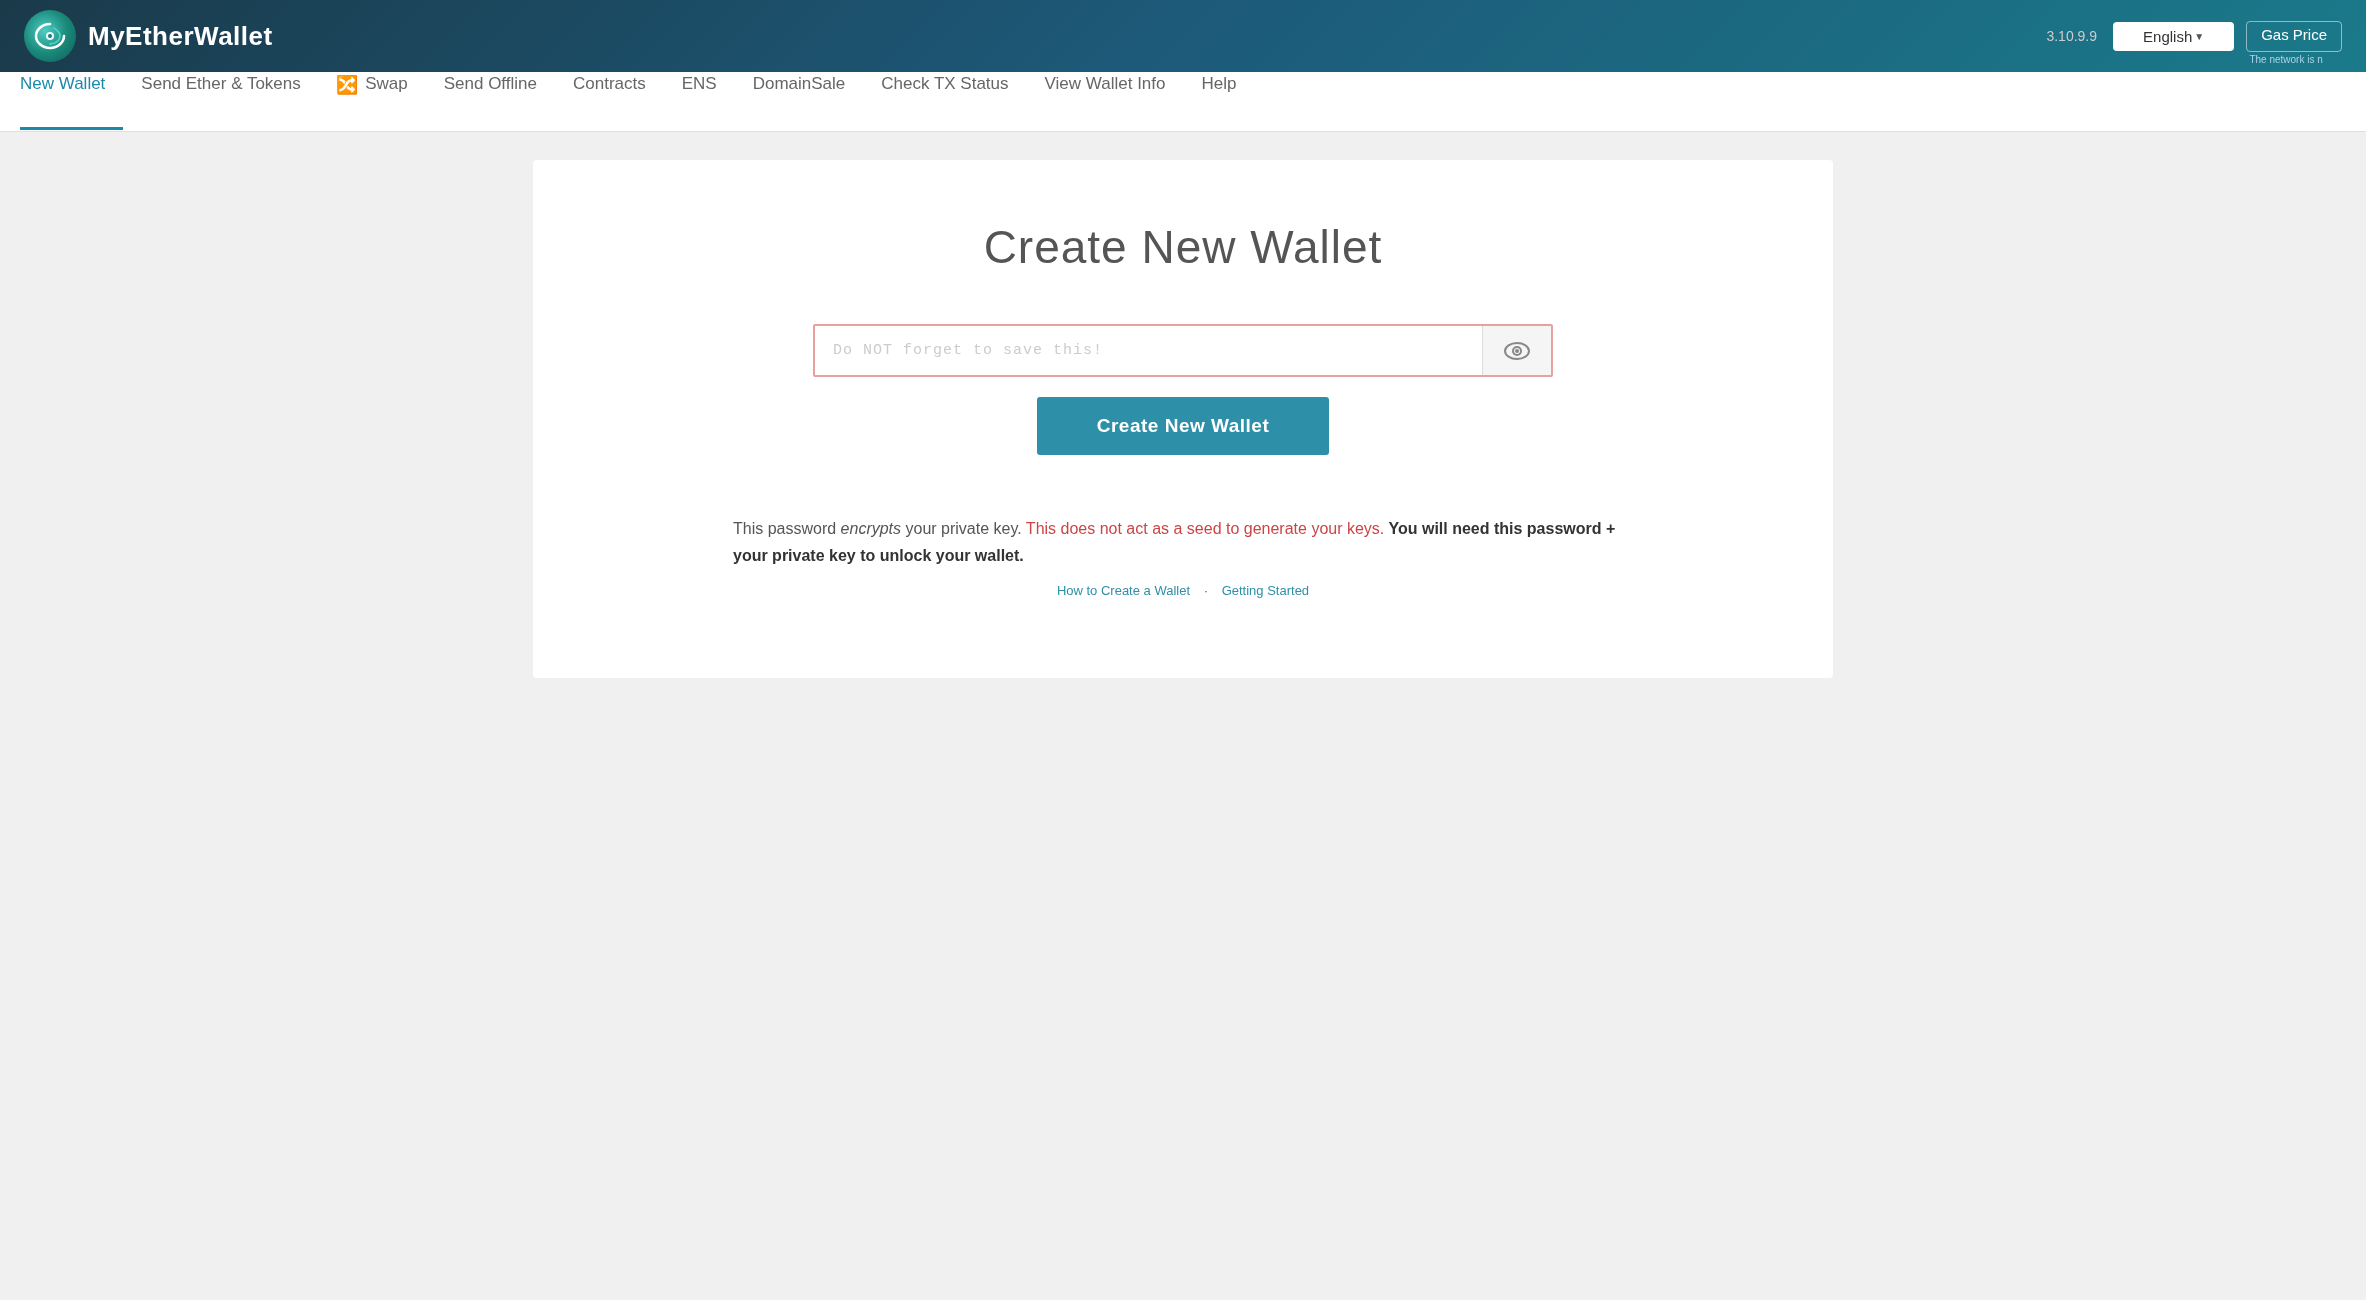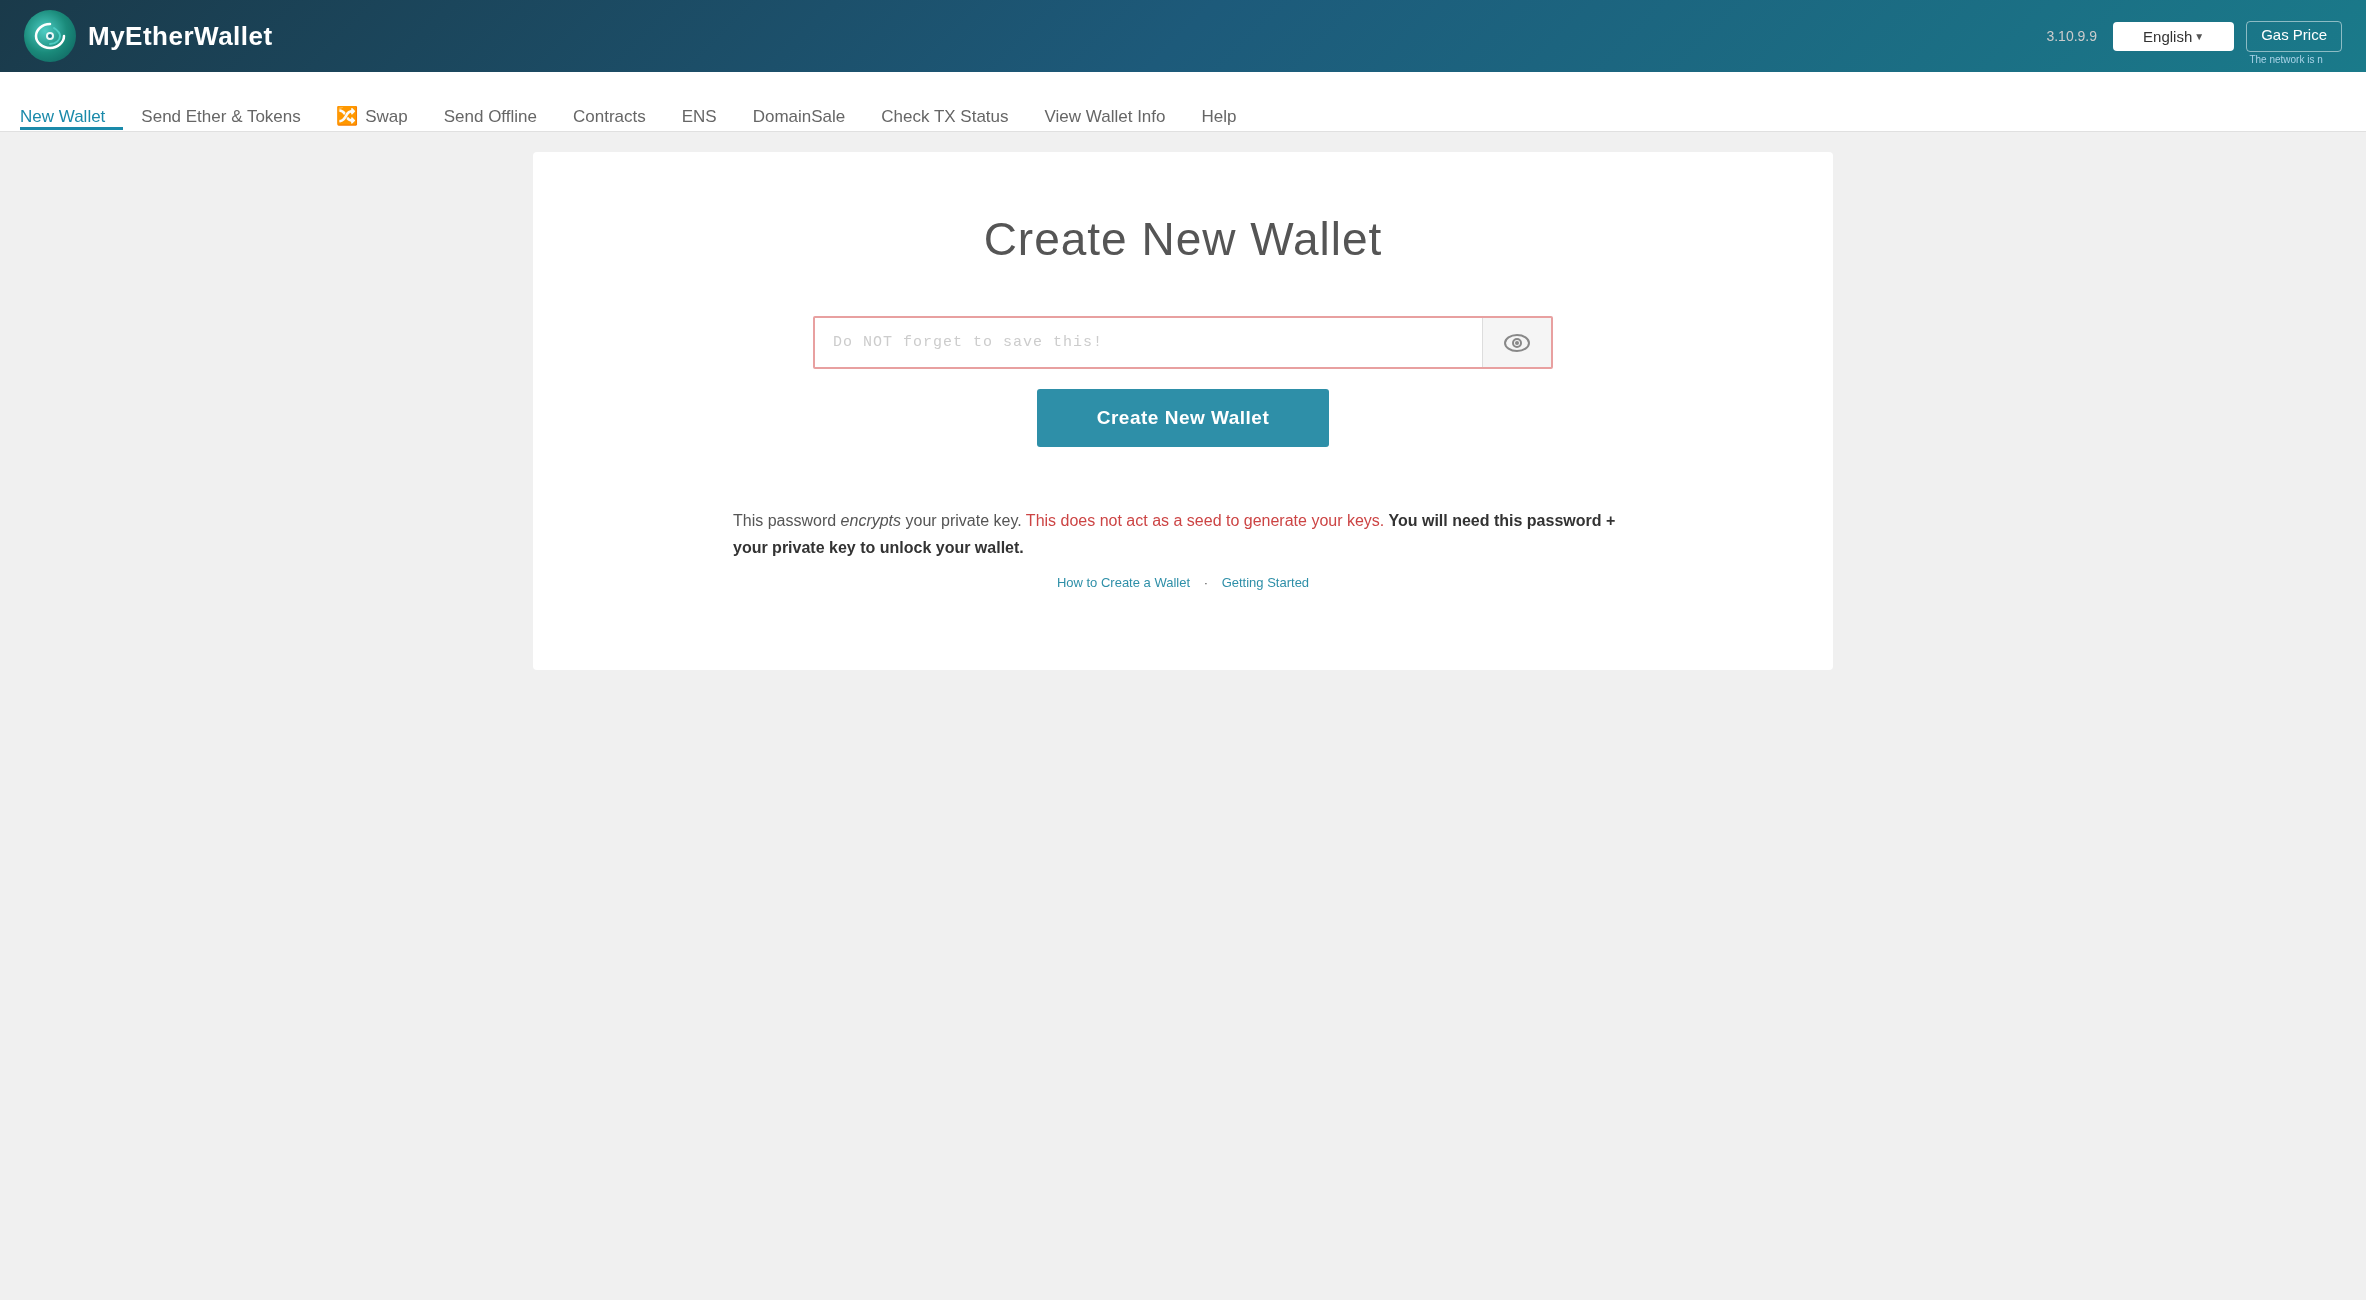--- a/index.html
+++ b/index.html
@@ -103,38 +103,38 @@
       padding: 0 20px;
       height: 60px;
       gap: 0;
     }
     .nav-item {
       color: #666;
       font-size: 17px;
       padding: 0 18px;
       height: 56px;
       display: flex;
-      align-items: flex-end;
+      align-items: flex-start;
       cursor: pointer;
       border-bottom: 3px solid transparent;
       text-decoration: none;
       white-space: nowrap;
       gap: 6px;
     }
     .nav-item:first-child {
       padding-left: 0;
     }
     .nav-item.active {
       color: #1a8aaa;
       border-bottom: 3px solid #1a8aaa;
     }
 
     
     .main-content {
-      padding: 20px;
+      padding: 28px;
       min-height: calc(100vh - 132px);
     }
     .card {
       background: white;
       border-radius: 4px;
       max-width: 1300px;
       margin: 0 auto;
       padding: 60px 40px 80px 40px;
       text-align: center;
     }

